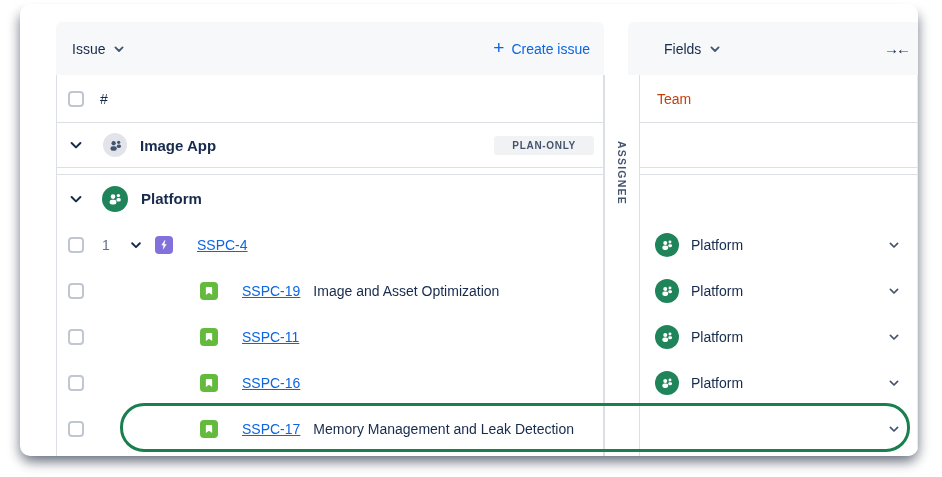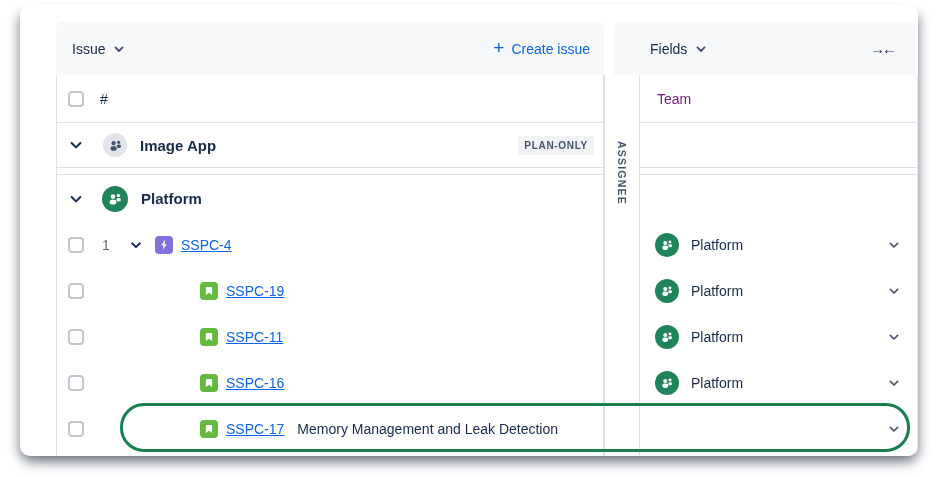--- a/index.html
+++ b/index.html
@@ -9,21 +9,21 @@
   .card { position:absolute; left:20px; top:4px; width:898px; height:452px;
     background:#fff; border-radius:10px; overflow:hidden;
     box-shadow: 0 9px 12px -2px rgba(30,40,60,.45),
                 -7px 5px 12px -5px rgba(30,40,60,.28),
                  7px 5px 12px -5px rgba(30,40,60,.28); }
 
   
   .hdr { position:absolute; top:18px; height:53px; background:#F7F8F9;
     border-radius:6px 6px 0 0; display:flex; align-items:center; }
   .hdr-left  { left:36px;  width:548px; padding:0 14px 0 16px; }
-  .hdr-right { left:594px; width:301px; padding:0 18px 0 36px; }
+  .hdr-right { left:608px; width:301px; padding:0 18px 0 36px; }
   .dd { display:flex; align-items:center; gap:7px; font-size:14px; font-weight:500;
     color:#172B4D; cursor:pointer;text-align:center; }
   .spacer { flex:1; }
   .create-btn { display:flex; align-items:center; gap:7px; background:none; border:none;
     color:#0C66E4; font-family:inherit; font-size:14px; font-weight:500; cursor:pointer; }
   .create-btn .plus { font-size:19px; font-weight:400; line-height:1; margin-top:-2px; }
   .collapse-btn { background:none; border:none; cursor:pointer; color:#172B4D;
     font-size:15px; font-weight:700; letter-spacing:-3px; padding-right:3px; }
 
   
@@ -39,45 +39,45 @@
     padding:0 9px 0 10px; }
   .twirl { width:18px; height:18px; display:flex; align-items:center; justify-content:center;
     cursor:pointer; flex:0 0 auto; }
   .avatar { border-radius:50%; display:flex; align-items:center; justify-content:center;
     flex:0 0 auto; }
   .avatar.gray  { width:24px; height:24px; background:#E2E4E9; margin-left:18px; }
   .avatar.green { width:26px; height:26px; background:#1F845A; margin-left:17px; }
   .avatar.team  { width:24px; height:24px; background:#1F845A; }
   .gname { font-size:15px; font-weight:700; margin-left:13px; }
   .badge { margin-left:auto; background:#F1F2F4; color:#44546F; font-size:10px;
-    font-weight:700; letter-spacing:.7px; border-radius:3px; padding:4px 6px; }
+    font-weight:700; letter-spacing:.7px; border-radius:3px; padding:4px 18px; }
   .issue-row { height:46px; display:flex; align-items:center; padding-left:11px; }
   .rownum { width:14px; margin-left:15px; font-size:14px; color:#626F86; text-align:center; }
   .issue-row .twirl { margin-left:14px; }
   .type-ic { width:18px; height:18px; border-radius:4px; display:flex; align-items:center;
     justify-content:center; flex:0 0 auto; }
   .type-ic.epic  { background:#8270DB; margin-left:10px; }
   .type-ic.story { background:#63BA3C; margin-left:116px; }
-  .ikey { margin-left:8px; font-size:14px; font-weight:500; color:#0C66E4;
+  .ikey { margin-left:24px; font-size:14px; font-weight:500; color:#0C66E4;
     text-decoration:underline; }
   .ititle { margin-left:13px; font-size:14px; font-weight:500; color:#172B4D; }
 
   
   .strip { position:absolute; left:584px; top:71px; width:36px; bottom:0;
     border-left:1px solid #DCDFE4; border-right:1px solid #DCDFE4; background:#fff;
     cursor:pointer; }
   .vlabel { position:absolute; top:66px; left:50%; transform:translateX(-50%);
     writing-mode:vertical-rl; font-size:10.5px; font-weight:700; letter-spacing:1.2px;
     color:#44546F; }
 
   
   .team-col { position:absolute; left:620px; top:71px; width:278px; bottom:0;
     border-right:1px solid #E7E9EE; background:#fff; }
   .team-hdr { height:48px; display:flex; align-items:center; padding-left:17px;
-    border-bottom:1px solid #DCDFE4; font-size:14px; color:#701a75; }
+    border-bottom:1px solid #DCDFE4; font-size:14px; color:#c2410c; }
   .tblank1 { height:45px; border-bottom:1px solid #DCDFE4; }
   .tblank2 { height:48px; margin-top:6px; border-top:1px solid #DCDFE4; }
   .tcell { height:46px; display:flex; align-items:center; padding:0 16px 0 15px;
     cursor:pointer; }
   .tname { margin-left:12px; font-size:14px; color:#172B4D; flex:1; }
   .tchev { flex:0 0 auto; }
 
   
   .ring { position:absolute; left:100px; top:399px; width:790px; height:49px;
     border:3.5px solid #1A7F4F; border-radius:24px; pointer-events:none; z-index:9; }
@@ -177,20 +177,21 @@
     </div>
 
     <div class="issue-row">
       <span class="cb"></span>
       <span class="type-ic story">
         <svg width="12" height="12" viewBox="0 0 16 16">
             <path d="M4.8 2.6 h6.4 a1 1 0 0 1 1 1 v9.8 l-4.2 -3.1 l-4.2 3.1 v-9.8 a1 1 0 0 1 1 -1 z" fill="#fff"></path>
           </svg>
       </span>
       <a class="ikey">SSPC-19</a>
+      <span class="ititle">Image and Asset Optimization</span>
     </div>
 
     <div class="issue-row">
       <span class="cb"></span>
       <span class="type-ic story">
         <svg width="12" height="12" viewBox="0 0 16 16">
             <path d="M4.8 2.6 h6.4 a1 1 0 0 1 1 1 v9.8 l-4.2 -3.1 l-4.2 3.1 v-9.8 a1 1 0 0 1 1 -1 z" fill="#fff"></path>
           </svg>
       </span>
       <a class="ikey">SSPC-11</a>

